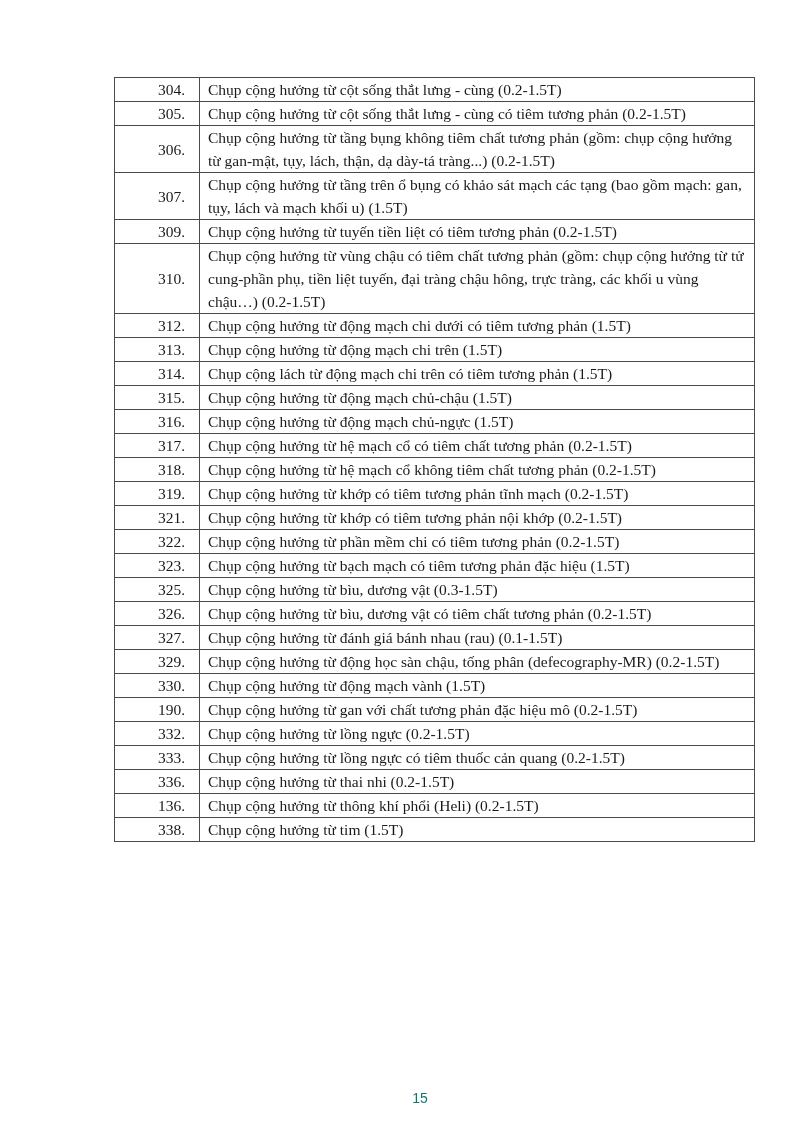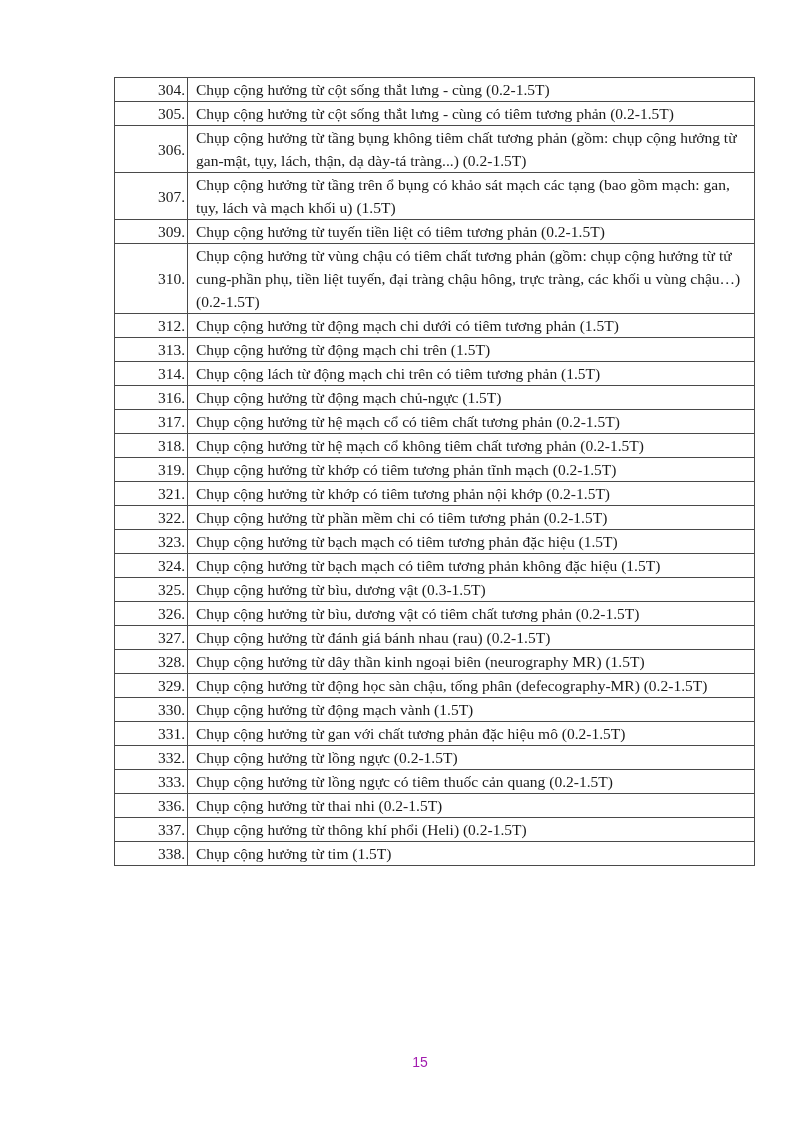--- a/index.html
+++ b/index.html
@@ -27,33 +27,33 @@
   table.proc-table td {
     border: 1px solid #4a4a4a;
     font-size: 15.5px;
     line-height: 23px;
     vertical-align: middle;
     word-wrap: break-word;
   }
   td.num {
     width: 68px;
     text-align: right;
-    padding: 0 2px 0 2px;
+    padding: 0 14px 0 2px;
   }
   td.desc {
     padding: 0 6px 0 8px;
   }
   .page-number {
     position: absolute;
-    top: 1054px;
+    top: 1090px;
     left: 420px;
     transform: translateX(-50%);
     font-family: "Liberation Sans", "DejaVu Sans", sans-serif;
     font-size: 14px;
-    color: #a21caf;
+    color: #0f766e;
   }
 </style>
 </head>
 <body>
 
 <div class="page">
   <table class="proc-table">
     <tbody>
         <tr>
           <td class="num">304.</td>
@@ -85,20 +85,24 @@
         </tr>
         <tr>
           <td class="num">313.</td>
           <td class="desc">Chụp cộng hưởng từ động mạch chi trên (1.5T)</td>
         </tr>
         <tr>
           <td class="num">314.</td>
           <td class="desc">Chụp cộng lách từ động mạch chi trên có tiêm tương phản (1.5T)</td>
         </tr>
         <tr>
+          <td class="num">315.</td>
+          <td class="desc">Chụp cộng hưởng từ động mạch chủ-chậu (1.5T)</td>
+        </tr>
+        <tr>
           <td class="num">316.</td>
           <td class="desc">Chụp cộng hưởng từ động mạch chủ-ngực (1.5T)</td>
         </tr>
         <tr>
           <td class="num">317.</td>
           <td class="desc">Chụp cộng hưởng từ hệ mạch cổ có tiêm chất tương phản (0.2-1.5T)</td>
         </tr>
         <tr>
           <td class="num">318.</td>
           <td class="desc">Chụp cộng hưởng từ hệ mạch cổ không tiêm chất tương phản (0.2-1.5T)</td>
@@ -113,65 +117,57 @@
         </tr>
         <tr>
           <td class="num">322.</td>
           <td class="desc">Chụp cộng hưởng từ phần mềm chi có tiêm tương phản (0.2-1.5T)</td>
         </tr>
         <tr>
           <td class="num">323.</td>
           <td class="desc">Chụp cộng hưởng từ bạch mạch có tiêm tương phản đặc hiệu (1.5T)</td>
         </tr>
         <tr>
-          <td class="num">324.</td>
-          <td class="desc">Chụp cộng hưởng từ bạch mạch có tiêm tương phản không đặc hiệu (1.5T)</td>
-        </tr>
-        <tr>
           <td class="num">325.</td>
           <td class="desc">Chụp cộng hưởng từ bìu, dương vật (0.3-1.5T)</td>
         </tr>
         <tr>
           <td class="num">326.</td>
           <td class="desc">Chụp cộng hưởng từ bìu, dương vật có tiêm chất tương phản (0.2-1.5T)</td>
         </tr>
         <tr>
           <td class="num">327.</td>
-          <td class="desc">Chụp cộng hưởng từ đánh giá bánh nhau (rau) (0.2-1.5T)</td>
-        </tr>
-        <tr>
-          <td class="num">328.</td>
-          <td class="desc">Chụp cộng hưởng từ dây thần kinh ngoại biên (neurography MR) (1.5T)</td>
+          <td class="desc">Chụp cộng hưởng từ đánh giá bánh nhau (rau) (0.1-1.5T)</td>
         </tr>
         <tr>
           <td class="num">329.</td>
           <td class="desc">Chụp cộng hưởng từ động học sàn chậu, tống phân (defecography-MR) (0.2-1.5T)</td>
         </tr>
         <tr>
           <td class="num">330.</td>
           <td class="desc">Chụp cộng hưởng từ động mạch vành (1.5T)</td>
         </tr>
         <tr>
-          <td class="num">331.</td>
+          <td class="num">190.</td>
           <td class="desc">Chụp cộng hưởng từ gan với chất tương phản đặc hiệu mô (0.2-1.5T)</td>
         </tr>
         <tr>
           <td class="num">332.</td>
           <td class="desc">Chụp cộng hưởng từ lồng ngực (0.2-1.5T)</td>
         </tr>
         <tr>
           <td class="num">333.</td>
           <td class="desc">Chụp cộng hưởng từ lồng ngực có tiêm thuốc cản quang (0.2-1.5T)</td>
         </tr>
         <tr>
           <td class="num">336.</td>
           <td class="desc">Chụp cộng hưởng từ thai nhi (0.2-1.5T)</td>
         </tr>
         <tr>
-          <td class="num">337.</td>
+          <td class="num">136.</td>
           <td class="desc">Chụp cộng hưởng từ thông khí phổi (Heli) (0.2-1.5T)</td>
         </tr>
         <tr>
           <td class="num">338.</td>
           <td class="desc">Chụp cộng hưởng từ tim (1.5T)</td>
         </tr>
       </tbody>
   </table>
   <div class="page-number">15</div>
 </div>

